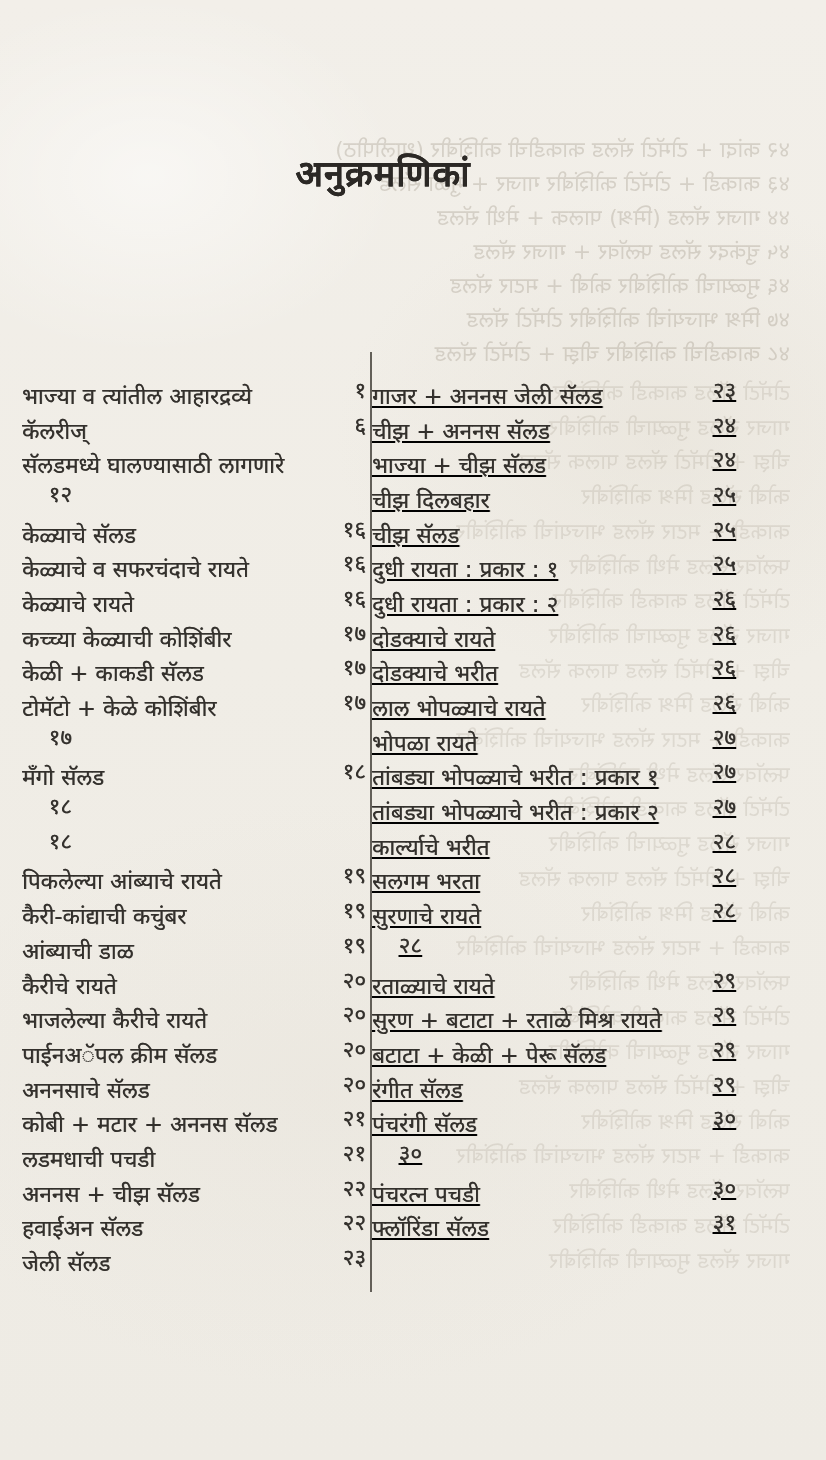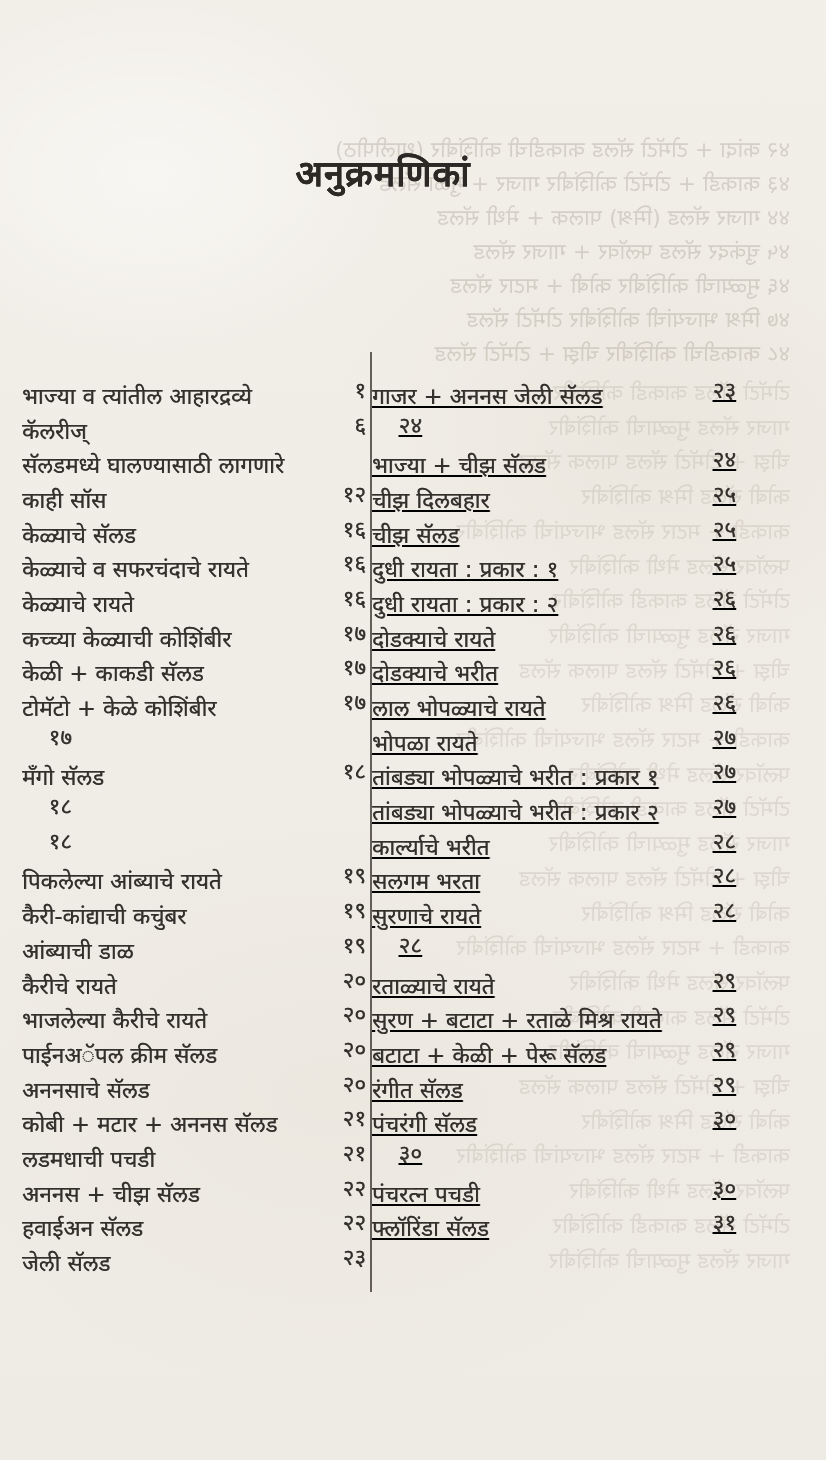--- a/index.html
+++ b/index.html
@@ -117,21 +117,20 @@
       </div>
       <div class="row">
         <span class="lab">कॅलरीज्</span>
         <span class="num">६</span>
       </div>
       <div class="row">
         <span class="lab">सॅलडमध्ये घालण्यासाठी लागणारे</span>
         <span class="num"></span>
       </div>
       <div class="row">
-        <span class="lab">काही सॉस</span>
         <span class="num">१२</span>
       </div>
       <div class="row">
         <span class="lab">केळ्याचे सॅलड</span>
         <span class="num">१६</span>
       </div>
       <div class="row">
         <span class="lab">केळ्याचे व सफरचंदाचे रायते</span>
         <span class="num">१६</span>
       </div>
@@ -212,20 +211,21 @@
         <span class="lab">जेली सॅलड</span>
         <span class="num">२३</span>
       </div>
     </div>
   <div class="col right" id="col-right">
       <div class="row">
         <span class="lab">गाजर + अननस जेली सॅलड</span>
         <span class="num">२३</span>
       </div>
       <div class="row">
+        <span class="lab">चीझ + अननस सॅलड</span>
         <span class="num">२४</span>
       </div>
       <div class="row">
         <span class="lab">भाज्या + चीझ सॅलड</span>
         <span class="num">२४</span>
       </div>
       <div class="row">
         <span class="lab">चीझ दिलबहार</span>
         <span class="num">२५</span>
       </div>

